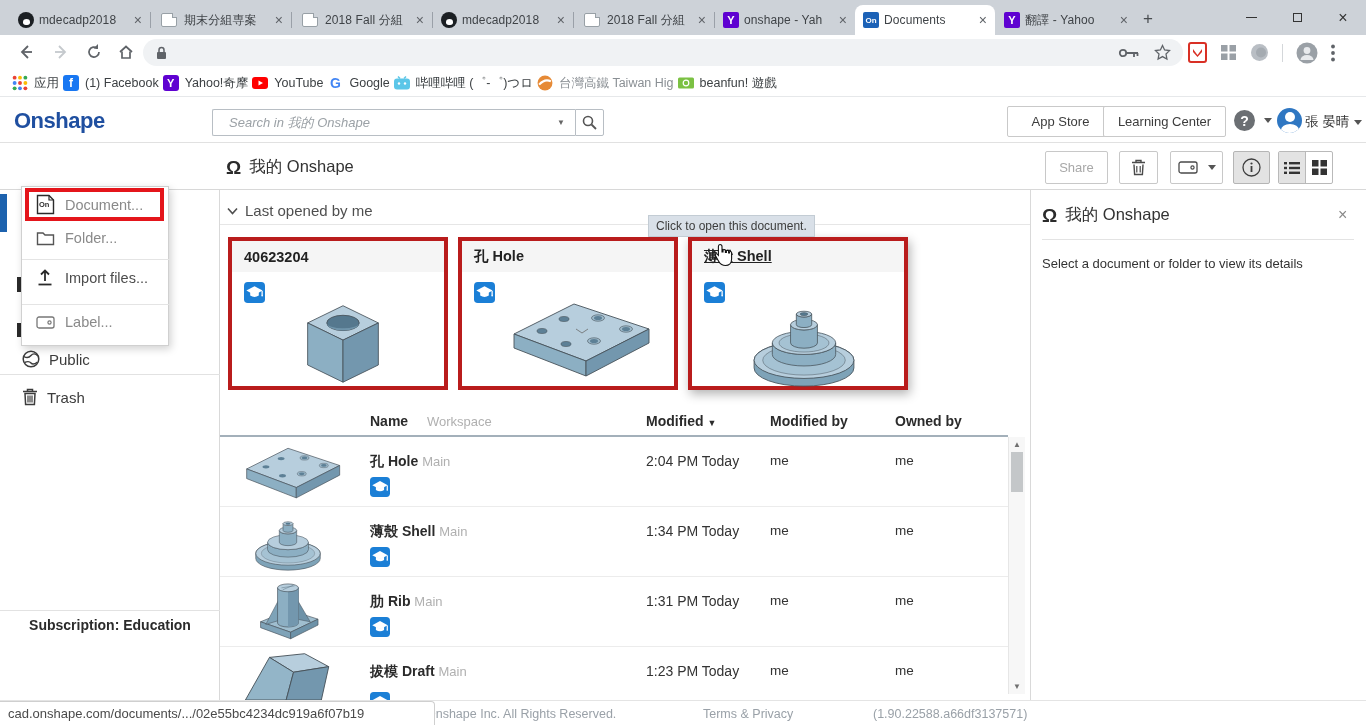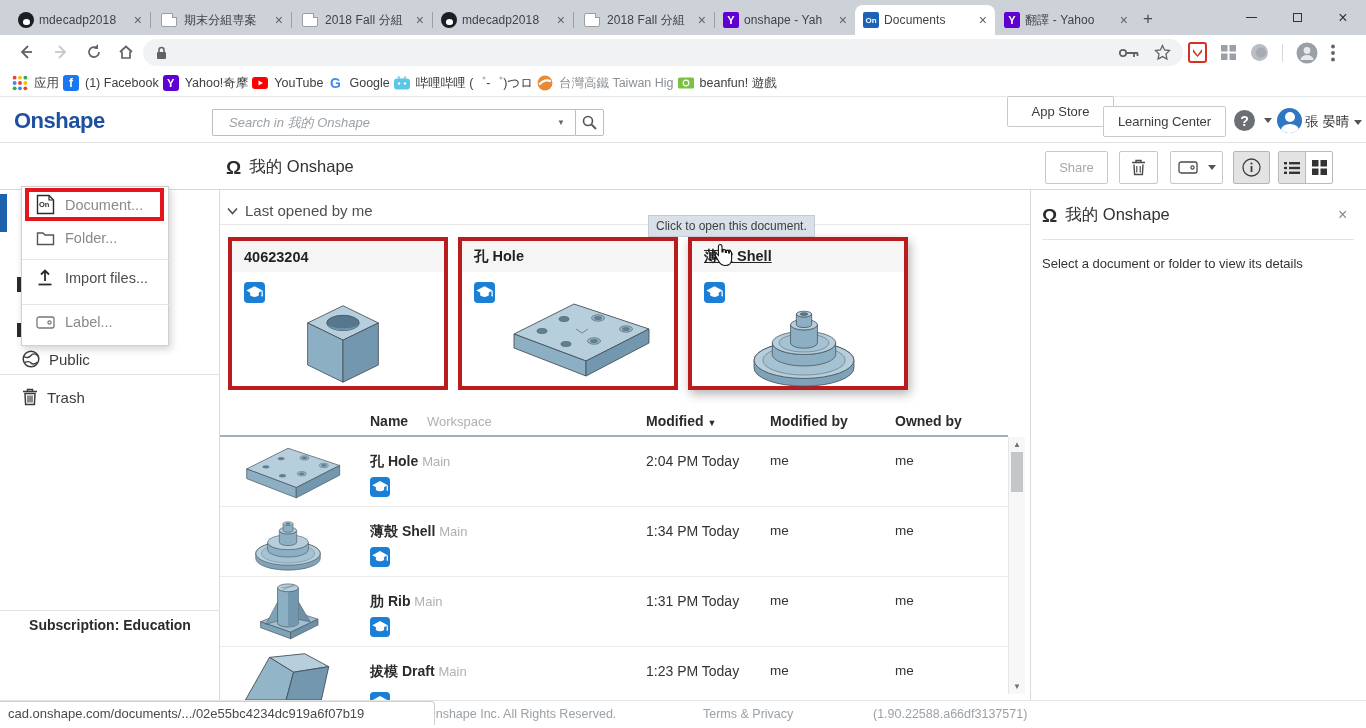--- a/index.html
+++ b/index.html
@@ -32,21 +32,21 @@
 .bm{display:flex;align-items:center;gap:6px;font-size:12.5px;color:#3c4043;white-space:nowrap}
 .bmi{width:16px;height:16px;display:flex;align-items:center;justify-content:center;font-size:10px}
 
 #oshead{left:0;top:97px;width:1366px;height:46px;background:#fff;border-bottom:1px solid #e1e1e1}
 #oslogo{left:14px;top:108px;font-size:22px;font-weight:bold;color:#1f4fa0;letter-spacing:-.5px}
 #searchwrap{left:212px;top:109px;height:27px;display:flex}
 #searchbox{width:363px;height:27px;border:1px solid #b8bec4;border-right:none;border-radius:2px 0 0 2px;font-style:italic;font-size:13px;color:#9ba1a6;padding-left:16px;display:flex;align-items:center;position:relative}
 #searchbox .caret{position:absolute;right:10px;color:#666;font-size:8px;font-style:normal}
 #searchbtn{width:29px;height:27px;border:1px solid #b8bec4;border-radius:0 2px 2px 0;display:flex;align-items:center;justify-content:center;background:#fff}
 .hbtn{height:31px;border:1px solid #c9c9c9;border-radius:2px;background:#fff;font-size:13px;color:#3c3c3c;display:flex;align-items:center;justify-content:center}
-#appstore{left:1007px;top:96px;width:107px}
+#appstore{left:1007px;top:106px;width:107px}
 #learning{left:1103px;top:106px;width:123px}
 #helpwrap{left:1234px;top:110px;display:flex;align-items:center;gap:4px}
 #helpcirc{width:21px;height:21px;background:#6b6f73;border-radius:50%;color:#fff;font-size:14px;font-weight:bold;display:flex;align-items:center;justify-content:center}
 #useravatar{left:1277px;top:108px;width:25px;height:25px;border-radius:50%;background:#2f77c2;overflow:hidden;position:absolute}
 #useravatar::before{content:"";position:absolute;left:7.5px;top:4px;width:10px;height:10px;border-radius:50%;background:#fff}
 #useravatar::after{content:"";position:absolute;left:3.5px;top:16px;width:18px;height:12px;border-radius:50%;background:#fff}
 #username{left:1305px;top:113px;font-size:13.5px;color:#333}
 .dcaret{display:inline-block;width:0;height:0;border-left:4px solid transparent;border-right:4px solid transparent;border-top:5px solid #555;vertical-align:middle;margin-left:5px}
 
 #toolrow{left:0;top:143px;width:1366px;height:47px;background:#fff;border-bottom:1px solid #d8d8d8}

